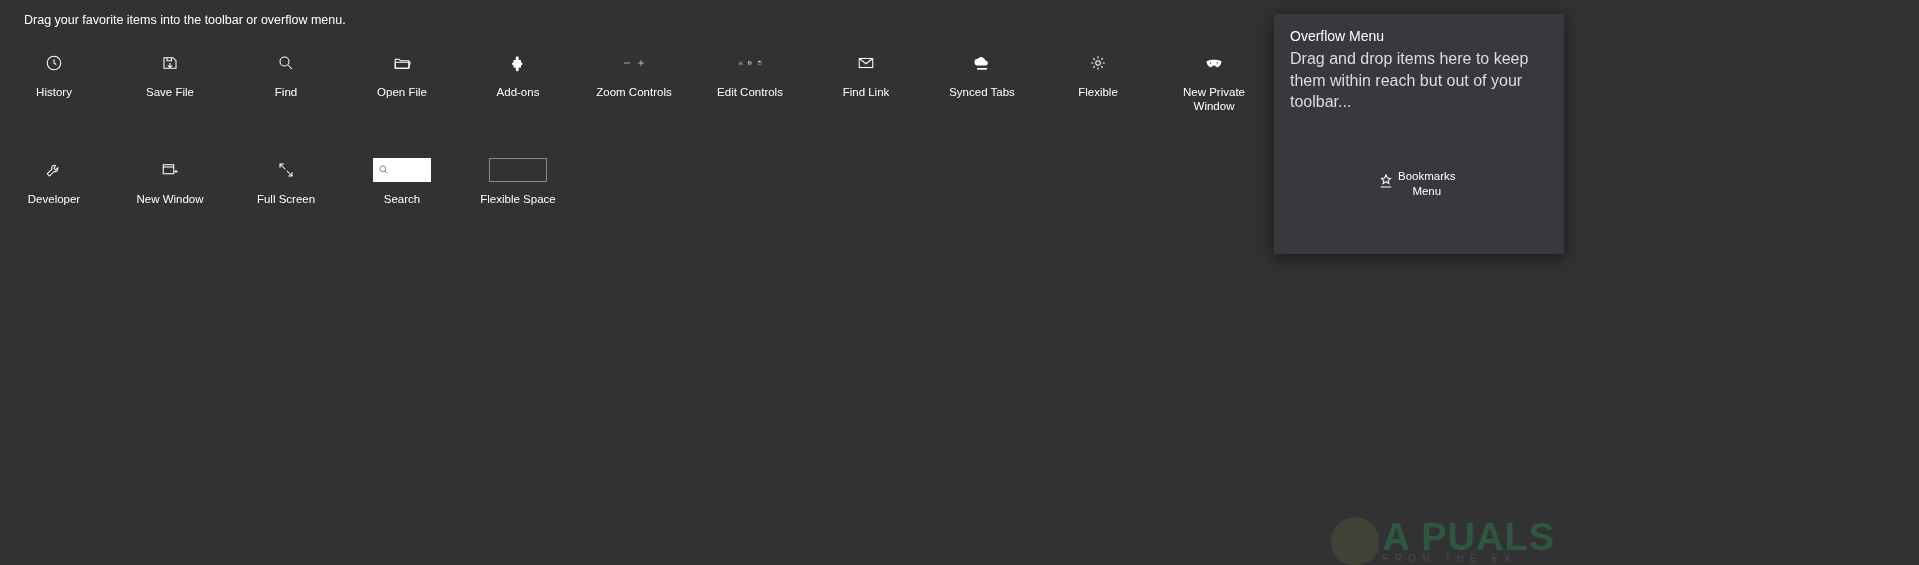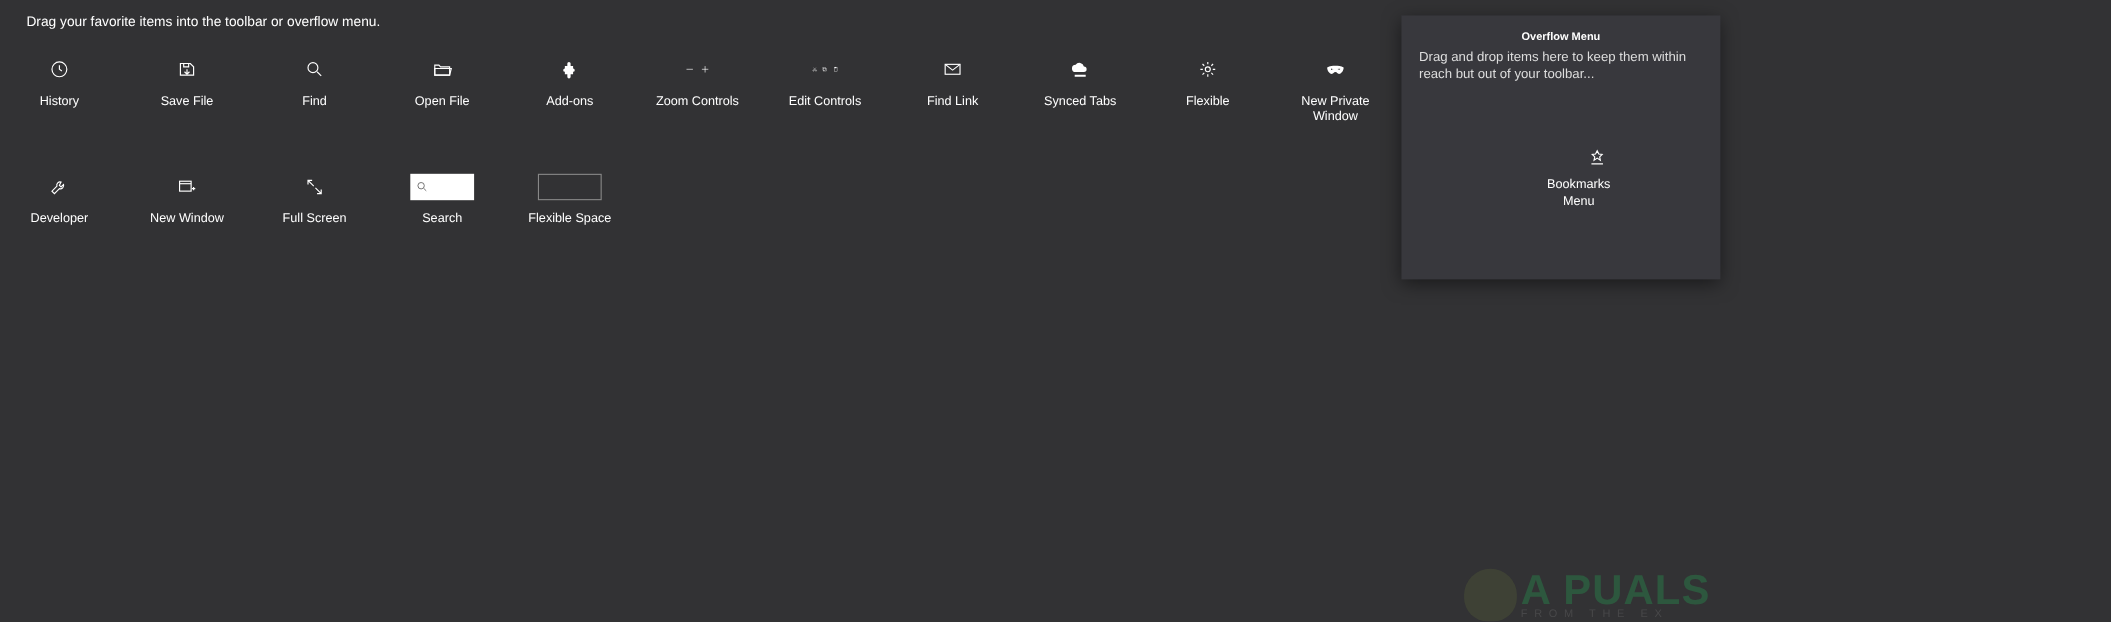--- a/index.html
+++ b/index.html
@@ -97,41 +97,40 @@
       position: absolute;
       top: 14px;
       right: 355px;
       width: 290px;
       height: 240px;
       background: #38383d;
       box-shadow: 0 4px 16px rgba(0,0,0,0.5);
       padding: 14px 16px;
     }
     .overflow-title {
-      font-size: 10px;
-      font-weight: 700;
+      font-size: 14px;
+      font-weight: 400;
       margin-bottom: 4px;
-      text-align: center;
     }
     .overflow-desc {
-      font-size: 12px;
+      font-size: 16px;
       line-height: 1.35;
       color: #ddd;
     }
     .overflow-items {
       display: flex;
       flex-wrap: wrap;
       justify-content: center;
       margin-top: 56px;
     }
     .overflow-item {
       width: 90px;
       display: flex;
-      flex-direction: column;
-      align-items: flex-end;
+      flex-direction: row;
+      align-items: center;
       cursor: grab;
     }
     .overflow-item .icon-slot {
       margin-bottom: 6px;
     }
     .overflow-item .item-label {
       font-size: 11.5px;
     }
     .watermark {
       position: absolute;

